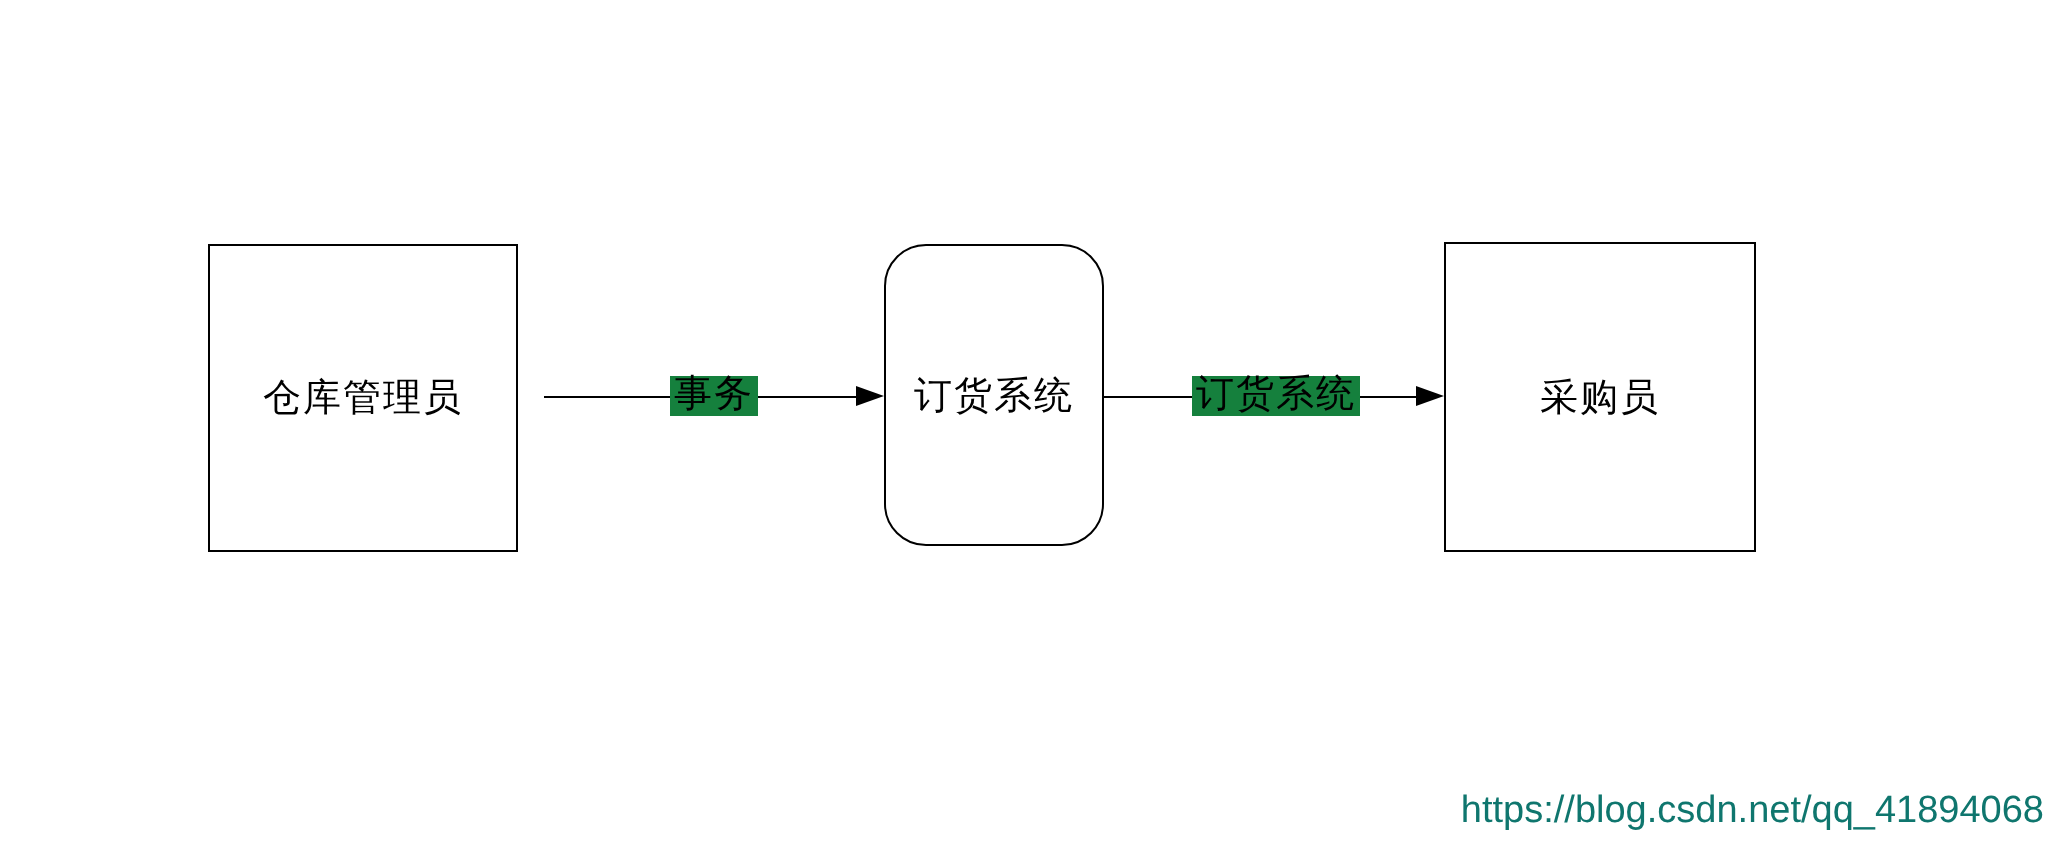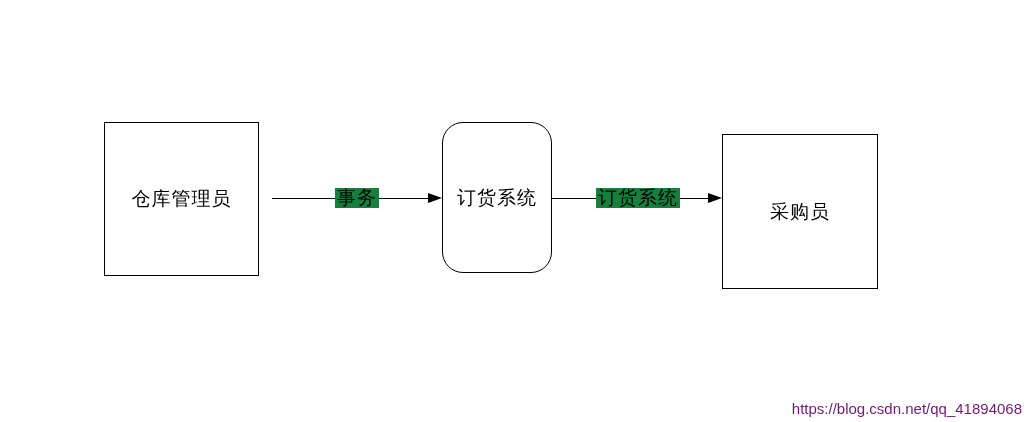--- a/index.html
+++ b/index.html
@@ -22,21 +22,21 @@
     background: #ffffff;
     display: flex;
     align-items: center;
     justify-content: center;
     font-size: 19px;
     color: #000000;
     letter-spacing: 1px;
   }
   .node.rect-left   { left: 104px; top: 122px; width: 155px; height: 154px; }
   .node.rounded-mid { left: 442px; top: 122px; width: 110px; height: 151px; border-radius: 21px; }
-  .node.rect-right  { left: 722px; top: 121px; width: 156px; height: 155px; margin-top: 13px; }
+  .node.rect-right  { left: 722px; top: 121px; width: 156px; height: 155px; }
 
   .edge-line {
     position: absolute;
     height: 0;
     border-top: 1px solid #000000;
   }
   .edge-line.edge1 { left: 272px; top: 198px; width: 158px; }
   .edge-line.edge2 { left: 552px; top: 198px; width: 158px; }
 
   .arrow-head {
@@ -63,22 +63,22 @@
     letter-spacing: 1px;
   }
   .edge-label.label1 { left: 357px; }
   .edge-label.label2 { left: 638px; }
 
   .watermark {
     position: absolute;
     right: 6px;
     bottom: 5px;
     font-family: "Liberation Sans", "DejaVu Sans", sans-serif;
-    font-size: 15px;
-    color: #701a75;
+    font-size: 19px;
+    color: #0f766e;
     white-space: nowrap;
     user-select: none;
   }
 </style>
 </head>
 <body>
 
 <div class="canvas">
 
   <div class="node rect-left">

